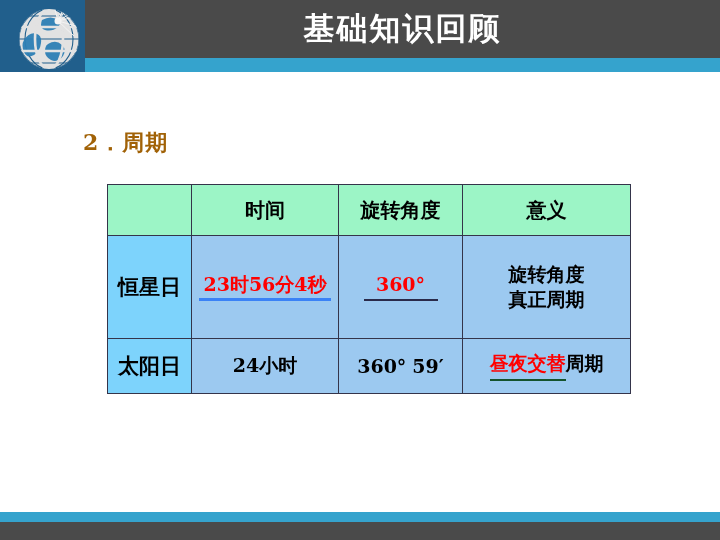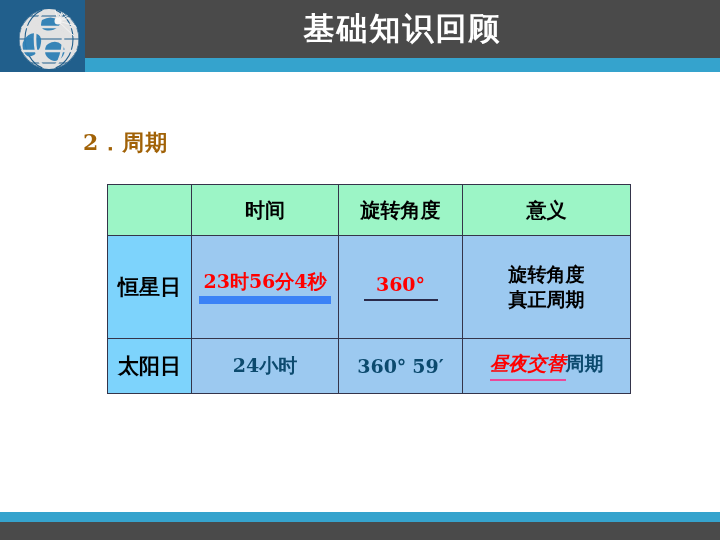--- a/index.html
+++ b/index.html
@@ -131,48 +131,47 @@
     background: #9cc9f0;
   }
   .row-sidereal td { height: 102px; }
   .row-solar td    { height: 54px; }
 
   .val-red {
     color: #ff0000;
     font-size: 19px;
   }
   .val-black {
-    color: #0c4a6e;
+    color: #000000;
     font-size: 19px;
   }
   .cell-inner {
     display: block;
     line-height: 1.25;
   }
 
   
   .ul-full {
     display: inline-block;
-    border-bottom: 8px solid #3b82f6;
+    border-bottom: 3px solid #3b82f6;
     padding: 0 2px 2px 2px;
     width: 132px;
     box-sizing: border-box;
   }
   .ul-part {
     display: inline-block;
     border-bottom: 2px solid #2a2a4a;
     padding: 0 4px 3px 4px;
     min-width: 74px;
     box-sizing: border-box;
   }
   .ul-seg {
     display: inline-block;
-    border-bottom: 2px solid #ec4899;
+    border-bottom: 2px solid #14532d;
     padding-bottom: 2px;
-    font-style: italic;
   }
   .two-line {
     display: block;
     line-height: 1.3;
     font-size: 19px;
   }
   .deg-gap { display: inline-block; width: 6px; }
 </style>
 </head>
 <body>

